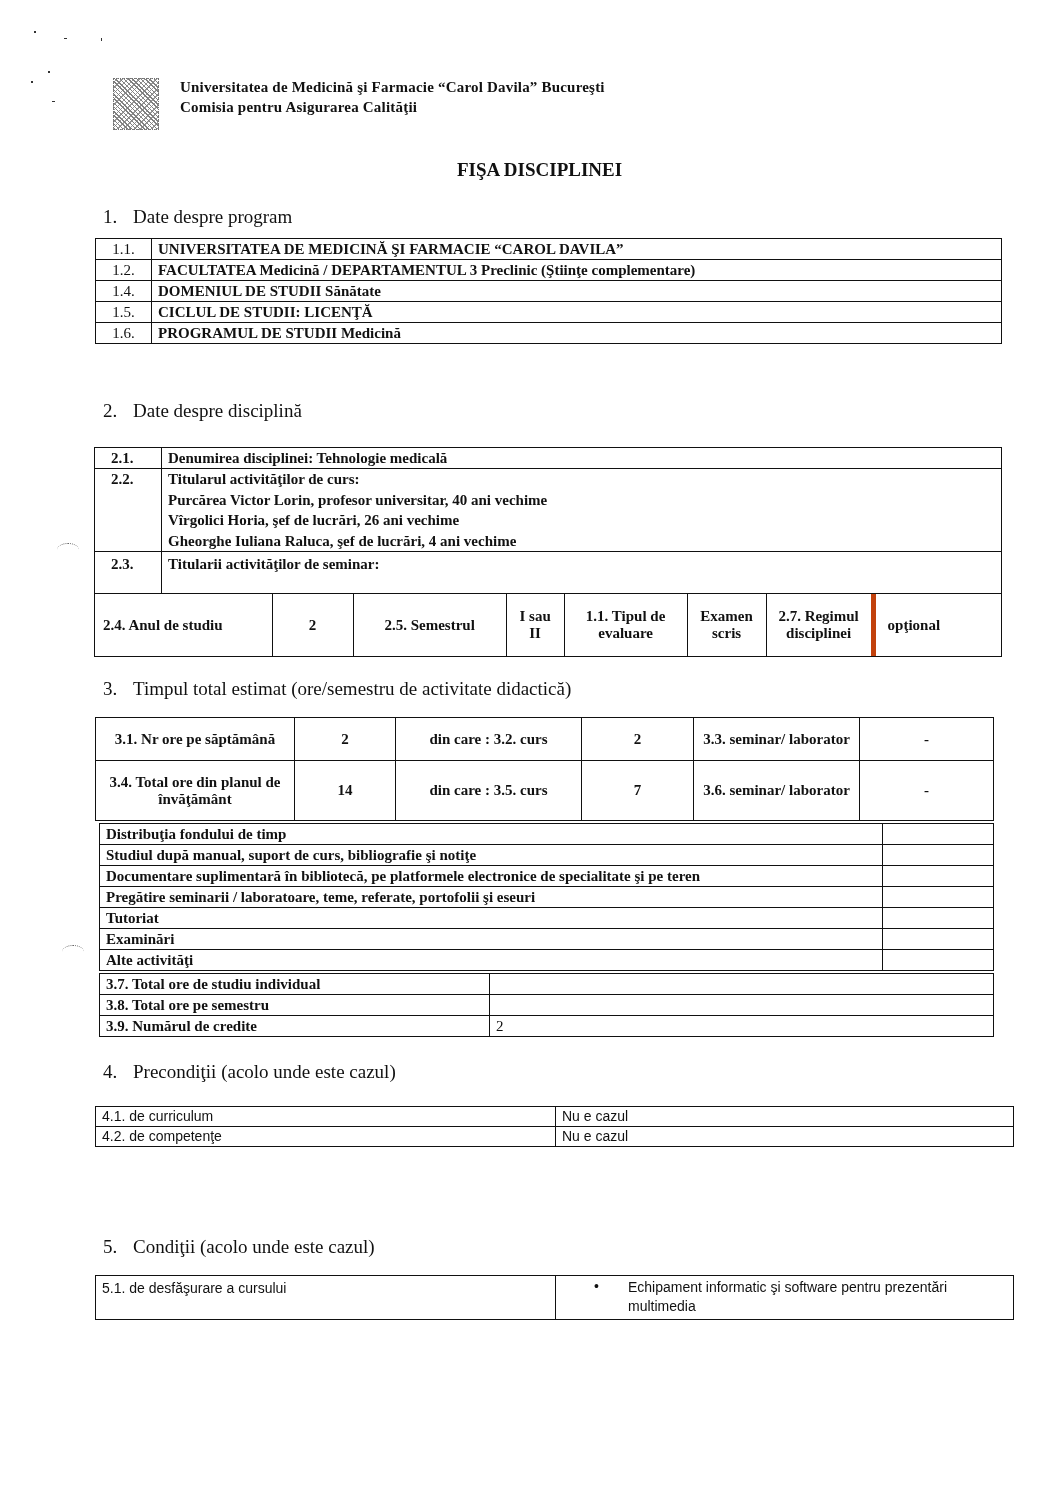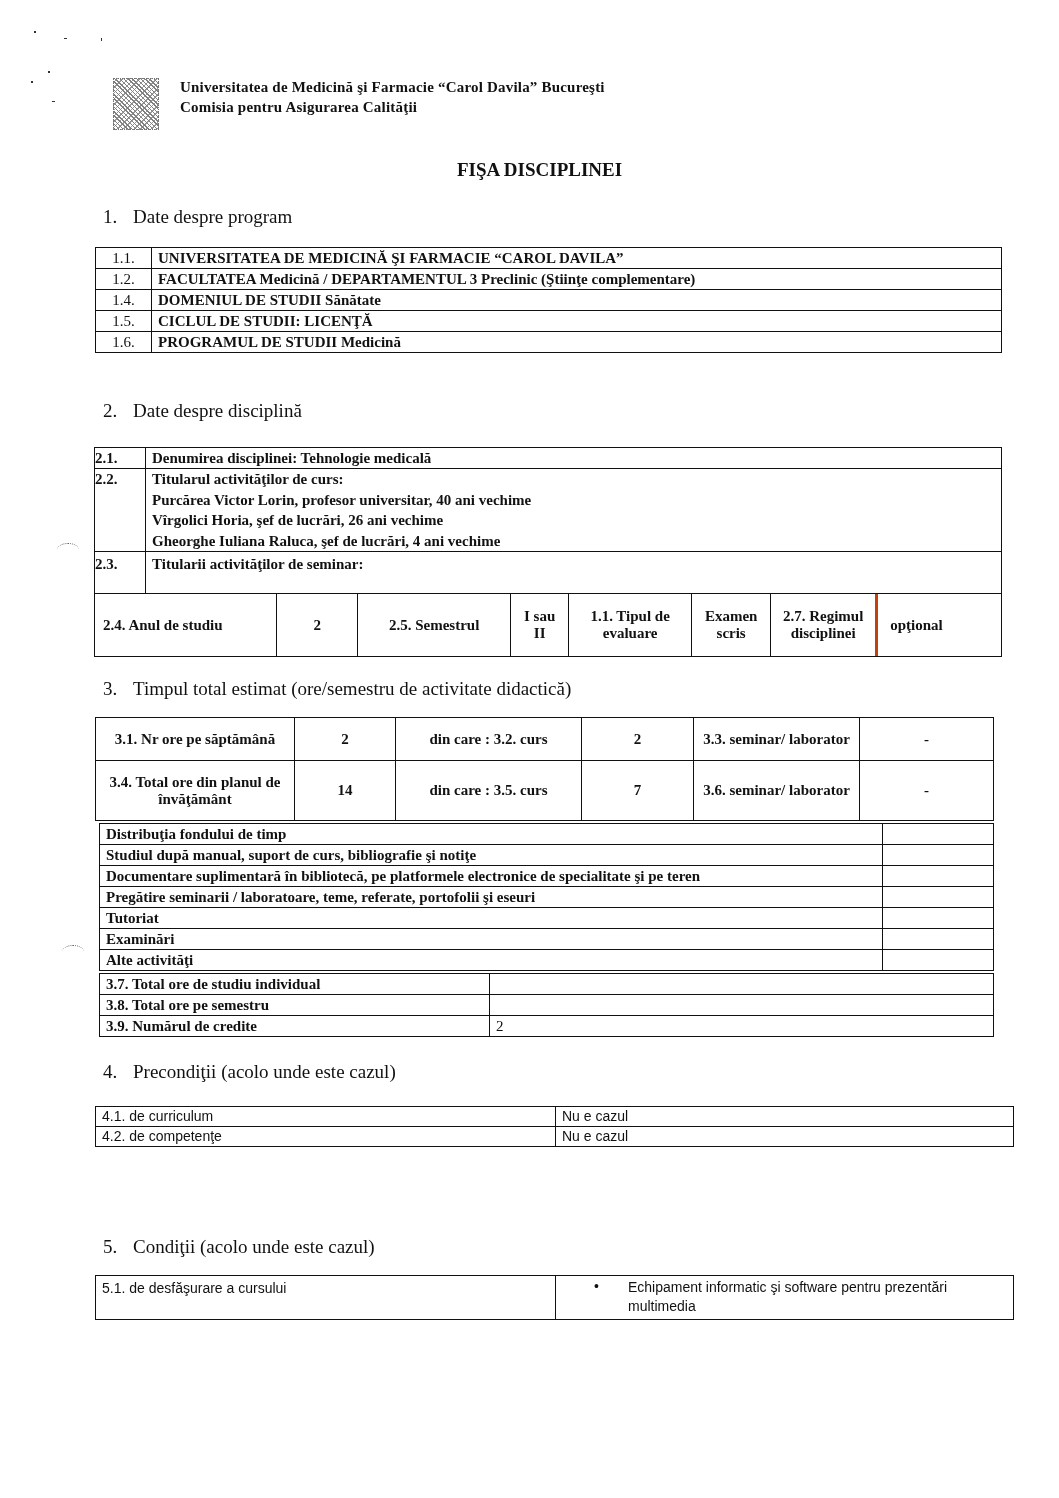--- a/index.html
+++ b/index.html
@@ -15,21 +15,21 @@
   .doc-title { position:absolute; left:0; width:1059px; top:159px; text-align:center;
                font-size:19px; font-weight:bold; padding-left:20px; box-sizing:border-box; }
   .sec-title { position:absolute; left:103px; font-size:19px; font-weight:normal; }
   .sec-title .num { display:inline-block; width:30px; }
   table { border-collapse:collapse; position:absolute; }
   td { border:1px solid #111; padding:0 6px; font-size:15px; vertical-align:middle; line-height:17px; }
   .c { text-align:center; }
   .t1 td { height:20px; font-weight:bold; }
   .t1 td.n { text-align:center; font-weight:normal; width:43px; }
   .t2 td { font-weight:bold; }
-  .t2 td.n { width:44px; padding-left:0; }
+  .t2 td.n { width:44px; padding-left:16px; }
   .t3 td { font-weight:bold; }
   .t4 td, .t5 td { font-weight:normal; font-family:"Liberation Sans","DejaVu Sans",sans-serif; font-size:14px; }
   .mark { position:absolute; width:22px; height:12px; border-top:1px dotted #555;
           border-radius:50% 50% 0 0; }
 </style>
 </head>
 <body>
 
 <div class="speck" style="left:34px;top:31px;width:2px;height:2px;"></div>
 <div class="speck" style="left:64px;top:38px;width:3px;height:1px;"></div>
@@ -42,21 +42,21 @@
 
 <div class="logo"></div>
 <div class="hdr-line" style="top:79px;">Universitatea de Medicină şi Farmacie “Carol Davila” Bucureşti</div>
 <div class="hdr-line" style="top:99px;">Comisia pentru Asigurarea Calităţii</div>
 
 <div class="doc-title">FIŞA DISCIPLINEI</div>
 
 <div class="sec-title" style="top:206px;">
   <span class="num">1.</span><span>Date despre program</span>
 </div>
-<table class="t1" style="left:95px;top:247px;width:907px;">
+<table class="t1" style="left:95px;top:238px;width:907px;">
   <tbody>
       <tr>
         <td class="n">1.1.</td>
         <td>UNIVERSITATEA DE MEDICINĂ ŞI FARMACIE “CAROL DAVILA”</td>
       </tr>
   <tr>
         <td class="n">1.2.</td>
         <td>FACULTATEA Medicină / DEPARTAMENTUL 3 Preclinic (Ştiinţe complementare)</td>
       </tr>
   <tr>
@@ -98,21 +98,21 @@
   </tr>
   <tr style="height:62px;font-weight:normal;">
     <td colspan="2" style="width:134px;padding-left:8px;">2.4. Anul de studiu</td>
     <td class="c" style="width:68px;">2</td>
     <td class="c" style="width:140px;">2.5. Semestrul</td>
     <td class="c" style="width:45px;">I sau II</td>
     <td class="c" style="width:110px;">1.1. Tipul de evaluare</td>
     <td class="c" style="width:66px;">Examen scris</td>
     <td style="padding:0;">
       <div style="display:flex;height:62px;">
-        <div class="c" style="width:104px;border-right:3px solid #c2410c;display:flex;align-items:center;justify-content:center;">2.7. Regimul disciplinei</div>
+        <div class="c" style="width:104px;border-right:5px solid #c2410c;display:flex;align-items:center;justify-content:center;">2.7. Regimul disciplinei</div>
         <div style="flex:1;display:flex;align-items:center;padding-left:12px;">opţional</div>
       </div>
     </td>
   </tr>
 </tbody>
   </table>
 
 <div class="sec-title" style="top:678px;">
   <span class="num">3.</span><span>Timpul total estimat (ore/semestru de activitate didactică)</span>
 </div>

